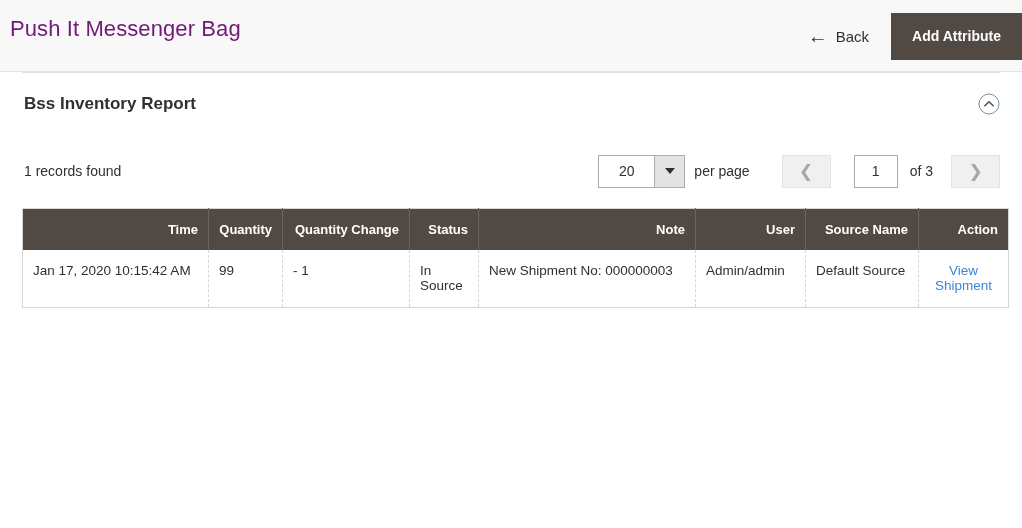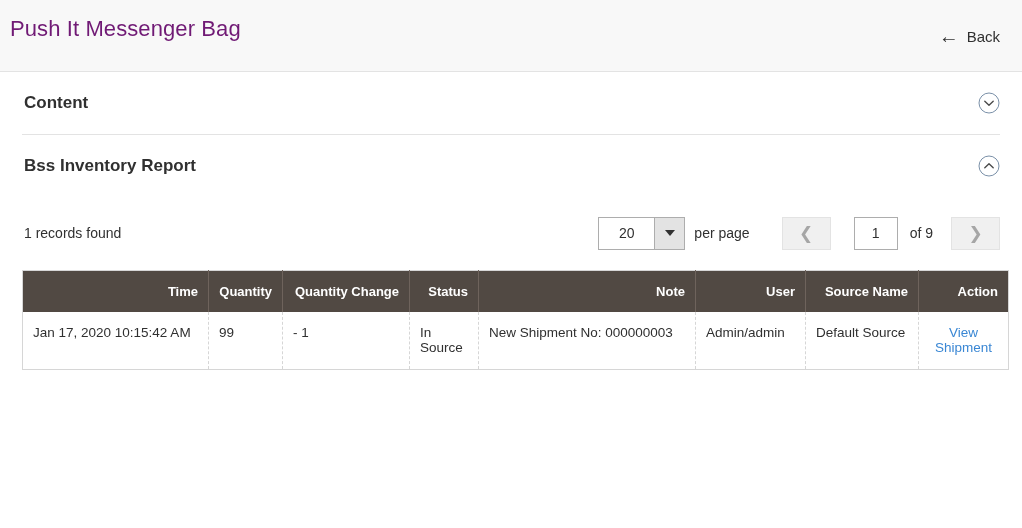--- a/index.html
+++ b/index.html
@@ -324,37 +324,29 @@
 <div class="page-header">
   <div class="page-title">Push It Messenger Bag</div>
 
   <div class="header-actions">
 
     <div class="back-link">
       <span class="back-arrow">←</span>
       <span class="back-label">Back</span>
     </div>
 
+    <button class="btn-add-attribute">Add Attribute</button>
 
 
   </div>
 </div>
 
 <div class="content-area">
 
 
-  <div class="section first">
-    <span class="section-title">Content</span>
-    <span class="section-toggle-icon">
-      <svg width="22" height="22" viewBox="0 0 22 22">
-        <circle cx="11" cy="11" r="10" fill="none" stroke="#7a90a8" stroke-width="1"></circle>
-        <path d="M6.8 9.3 L11 13.2 L15.2 9.3" fill="none" stroke="#4a4a4a" stroke-width="1.4" stroke-linecap="round" stroke-linejoin="round"></path>
-      </svg>
-    </span>
-  </div>
 
   <div class="section">
     <span class="section-title">Bss Inventory Report</span>
     <span class="section-toggle-icon">
       <svg width="22" height="22" viewBox="0 0 22 22">
         <circle cx="11" cy="11" r="10" fill="none" stroke="#7a90a8" stroke-width="1"></circle>
         <path d="M6.8 12.7 L11 8.8 L15.2 12.7" fill="none" stroke="#4a4a4a" stroke-width="1.4" stroke-linecap="round" stroke-linejoin="round"></path>
       </svg>
     </span>
   </div>
@@ -370,21 +362,21 @@
         </span>
       </div>
       <span class="per-page-label">per page</span>
 
       <div class="pager-btn prev">
         <span class="pager-chevron">❮</span>
       </div>
 
       <input class="page-input" type="text" value="1" style="">
 
-      <span class="of-label">of 9</span>
+      <span class="of-label">of 3</span>
 
       <div class="pager-btn next">
         <span class="pager-chevron">❯</span>
       </div>
     </div>
   </div>
 
   <table class="data-table">
     <thead>
       <tr>

